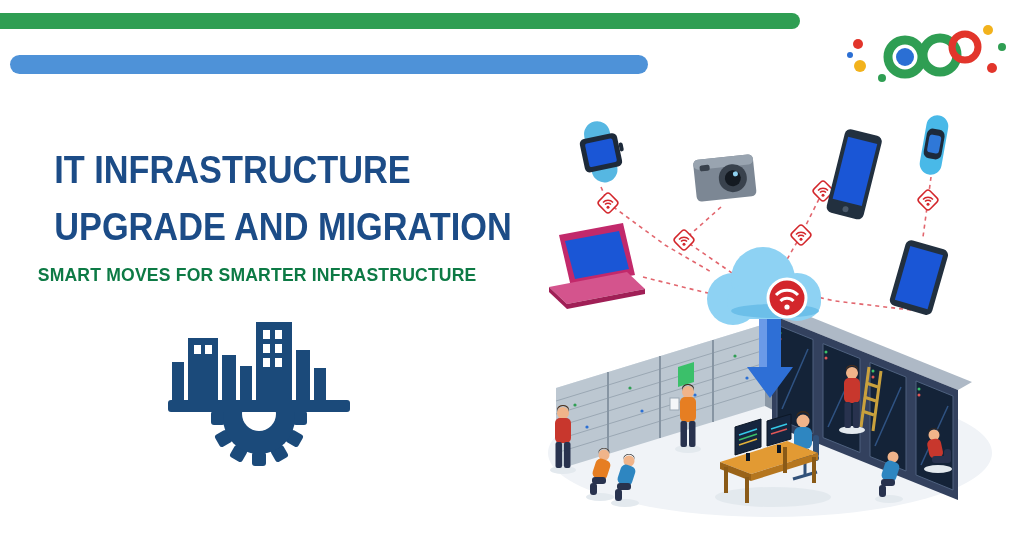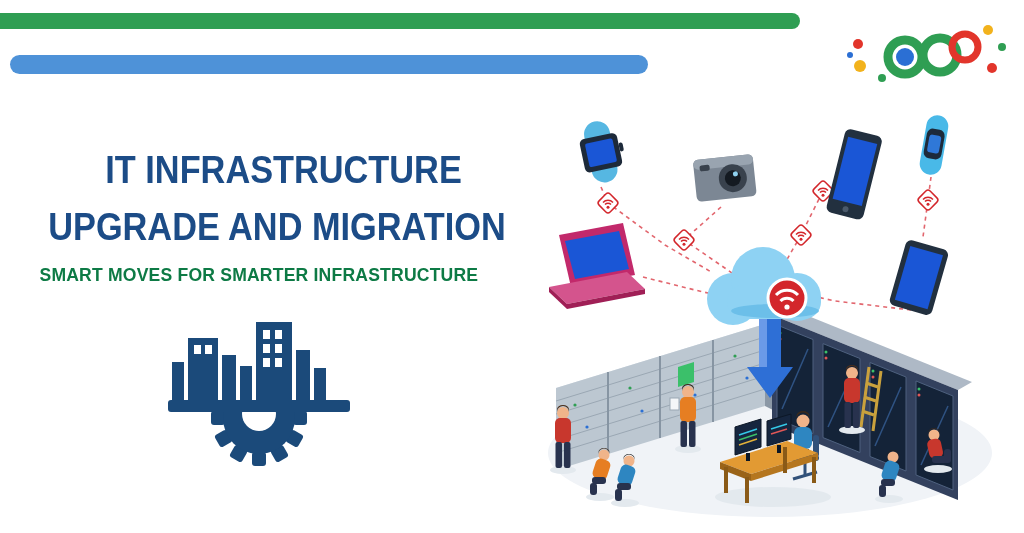--- a/index.html
+++ b/index.html
@@ -8,21 +8,21 @@
   .canvas { position:relative; width:1024px; height:533px; background:#ffffff; overflow:hidden; }
 
   .bar { position:absolute; }
   .bar-green { left:0; top:13px; width:800px; height:16px; background:#2f9e53; border-radius:0 8px 8px 0; }
   .bar-blue  { left:10px; top:55px; width:638px; height:19px; background:#4e92d8; border-radius:10px; }
 
   .logo   { position:absolute; left:842px; top:16px; }
   .emblem { position:absolute; left:166px; top:310px; }
   .scene  { position:absolute; left:535px; top:105px; }
 
-  .hero { position:absolute; left:20px; top:148px; width:470px; text-align:right; }
+  .hero { position:absolute; left:26px; top:148px; width:470px; text-align:left; }
   .title { font-size:39px; font-weight:bold; color:#1c4c87; line-height:1.15;
            white-space:nowrap; transform:scaleX(0.88); transform-origin:50% 50%; }
   .title + .title { margin-top:12px; }
   .subtitle { margin-top:14px; font-size:18.5px; font-weight:bold; color:#0d7a45;
               white-space:nowrap; transform:scaleX(0.95); transform-origin:50% 50%; letter-spacing:0.2px; }
 </style>
 </head>
 <body>
 
 <div class="canvas">

